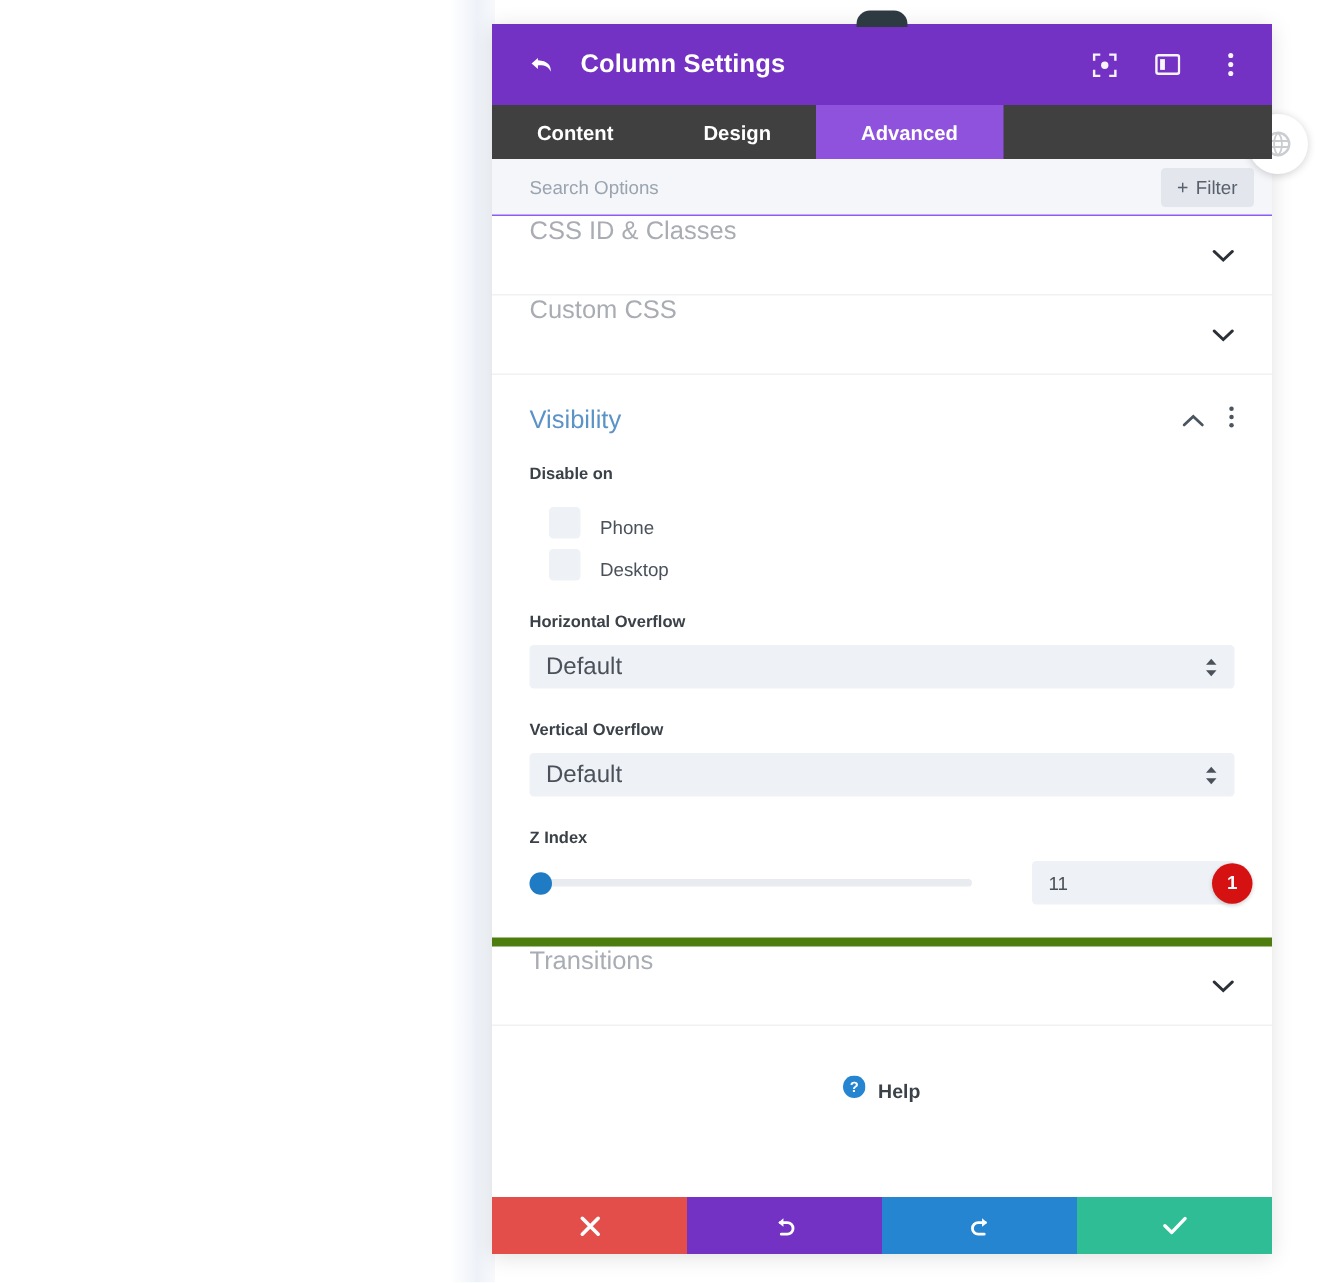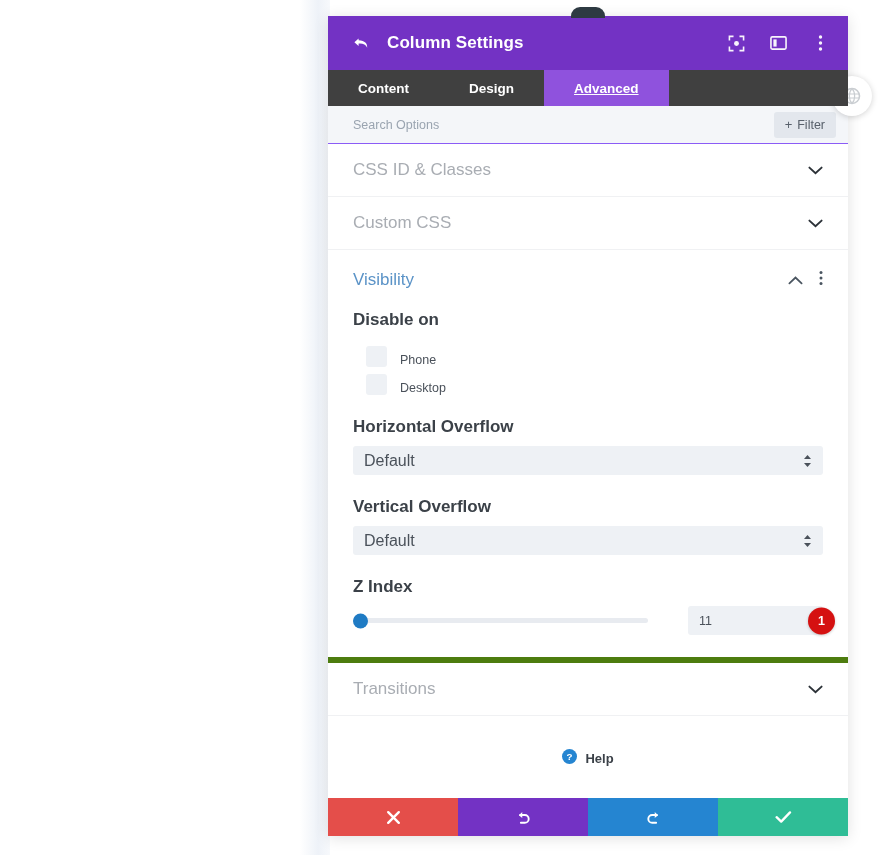--- a/index.html
+++ b/index.html
@@ -114,21 +114,21 @@
     display: flex;
     align-items: center;
     justify-content: center;
     padding: 0 30px;
     color: #ffffff;
     font-size: 13.5px;
     font-weight: bold;
     cursor: pointer;
     white-space: nowrap;
   }
-  .tab.active { background: #8f52dd; text-decoration: underline; }
+  .tab.active { background: #8f52dd; }
 
   
   .searchrow {
     background: #f4f6f9;
     height: 38px;
     display: flex;
     align-items: center;
     padding: 0 12px 0 25px;
     border-bottom: 1px solid #8b5cf6;
     flex: 0 0 auto;
@@ -163,21 +163,20 @@
   .pbody {
     flex: 1 1 auto;
     overflow-y: auto;
     background: #ffffff;
   }
 
   
   .acc-row {
     height: 53px;
     display: flex;
-    align-items: center;
     justify-content: space-between;
     padding: 0 25px;
     border-bottom: 1px solid #f0f1f3;
     cursor: pointer;
   }
   .acc-title {
     font-size: 17px;
     color: #a9adb3;
     font-weight: normal;
   }
@@ -194,21 +193,21 @@
     cursor: pointer;
   }
   .sect-title {
     font-size: 17px;
     color: #5b93c7;
   }
   .sect-head-icons { display: flex; align-items: center; gap: 16px; }
 
   .field { padding: 0 25px; }
   .flabel {
-    font-size: 17px;
+    font-size: 11px;
     color: #3b4148;
     font-weight: bold;
     margin-bottom: 9px;
   }
 
   
   .cb-list { margin-top: 2px; }
   .cb-item {
     display: flex;
     align-items: flex-end;

